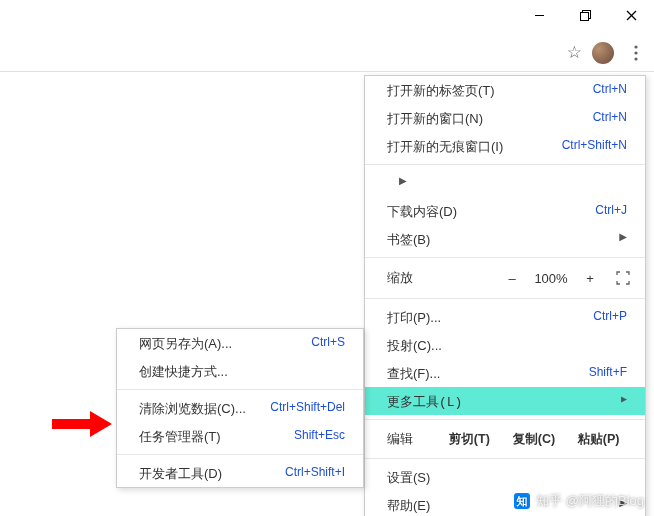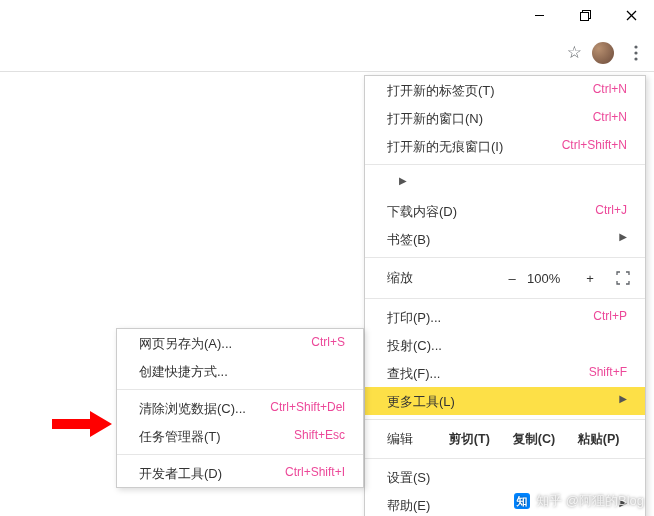--- a/index.html
+++ b/index.html
@@ -7,28 +7,28 @@
 .window-controls { position: absolute; top: 0; right: 0; height: 30px; display: flex; align-items: center; }
 .window-btn { width: 46px; height: 30px; display: flex; align-items: center; justify-content: center; color: #000; }
 .toolbar { position: absolute; top: 34px; right: 0; height: 38px; width: 100%; background: #fff; border-bottom: 1px solid #e0e0e0; display: flex; align-items: center; justify-content: flex-end; padding-right: 6px; gap: 10px; }
 .avatar { width: 22px; height: 22px; border-radius: 50%; background: radial-gradient(circle at 30% 30%, #b89070, #6b4a3a); }
 .kebab { width: 24px; height: 24px; display: flex; align-items: center; justify-content: center; color: #5f6368; border-radius: 50%; }
 .menu { position: absolute; background: #fff; border: 1px solid #ccc; box-shadow: 2px 2px 6px rgba(0,0,0,.15); }
 .main-menu { top: 75px; right: 8px; width: 282px; }
 .sub-menu { top: 328px; left: 116px; width: 248px; }
 .menu-item { display: flex; align-items: flex-start; justify-content: space-between; padding: 6px 18px 6px 22px; height: 28px; white-space: nowrap; }
 .menu-item .label { flex: 1; }
-.menu-item .shortcut { color: #ec4899; font-size: 12px; margin-left: 20px; }
+.menu-item .shortcut { color: #1d4ed8; font-size: 12px; margin-left: 20px; }
 .menu-item .arrow { font-size: 10px; color: #555; margin-left: 12px; }
 .menu-sep { height: 1px; background: #e6e6e6; margin: 4px 0; }
-.highlight { background: #fde047; }
+.highlight { background: #5eead4; font-family: Liberation Mono, monospace; }
 .zoom-row { display: flex; align-items: center; padding: 4px 10px 4px 22px; height: 32px; }
 .zoom-row .zlabel { flex: 1; }
 .zoom-ctrl { width: 30px; text-align: center; color: #333; }
-.zoom-pct { width: 48px; }
+.zoom-pct { width: 48px; text-align: center; }
 .fullscreen-box { width: 24px; height: 20px; margin-left: 6px; display: flex; align-items: center; justify-content: center; }
 .edit-row { display: flex; align-items: center; padding: 4px 14px 4px 22px; height: 30px; justify-content: space-between; }
 .edit-row .elabel { width: 50px; }
 .edit-row .eaction { flex: 1; text-align: center; font-size: 12.5px; font-weight: bold; }
 .red-arrow { position: absolute; top: 411px; left: 52px; }
 .watermark { position: absolute; right: 10px; bottom: 6px; color: rgba(255,255,255,.75); text-shadow: 0 0 3px rgba(0,0,0,.5); font-size: 13px; display: flex; align-items: center; gap: 6px; }
 .star { color: #5f6368; font-size: 17px; }
 </style>
 </head>
 <body>

